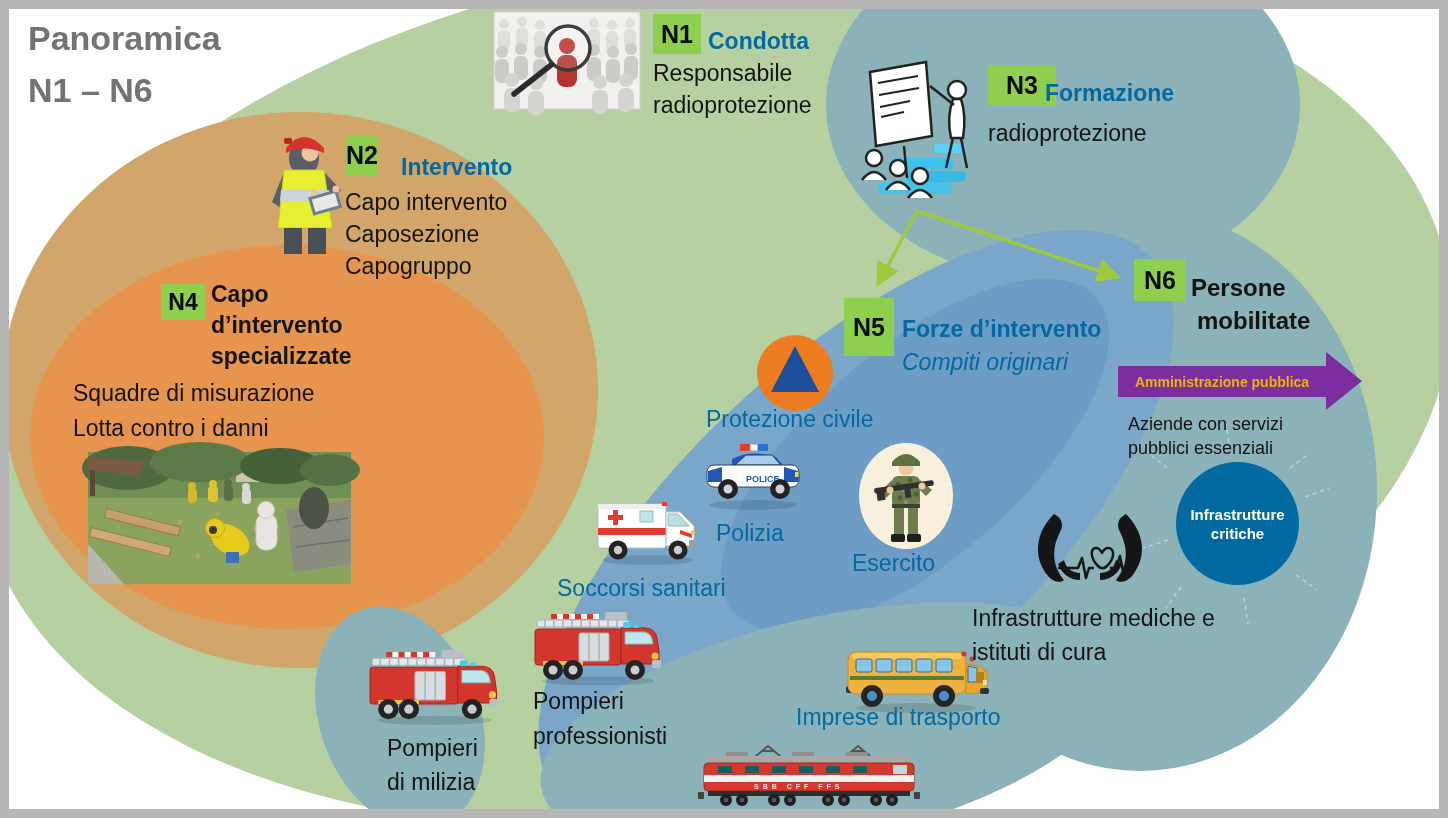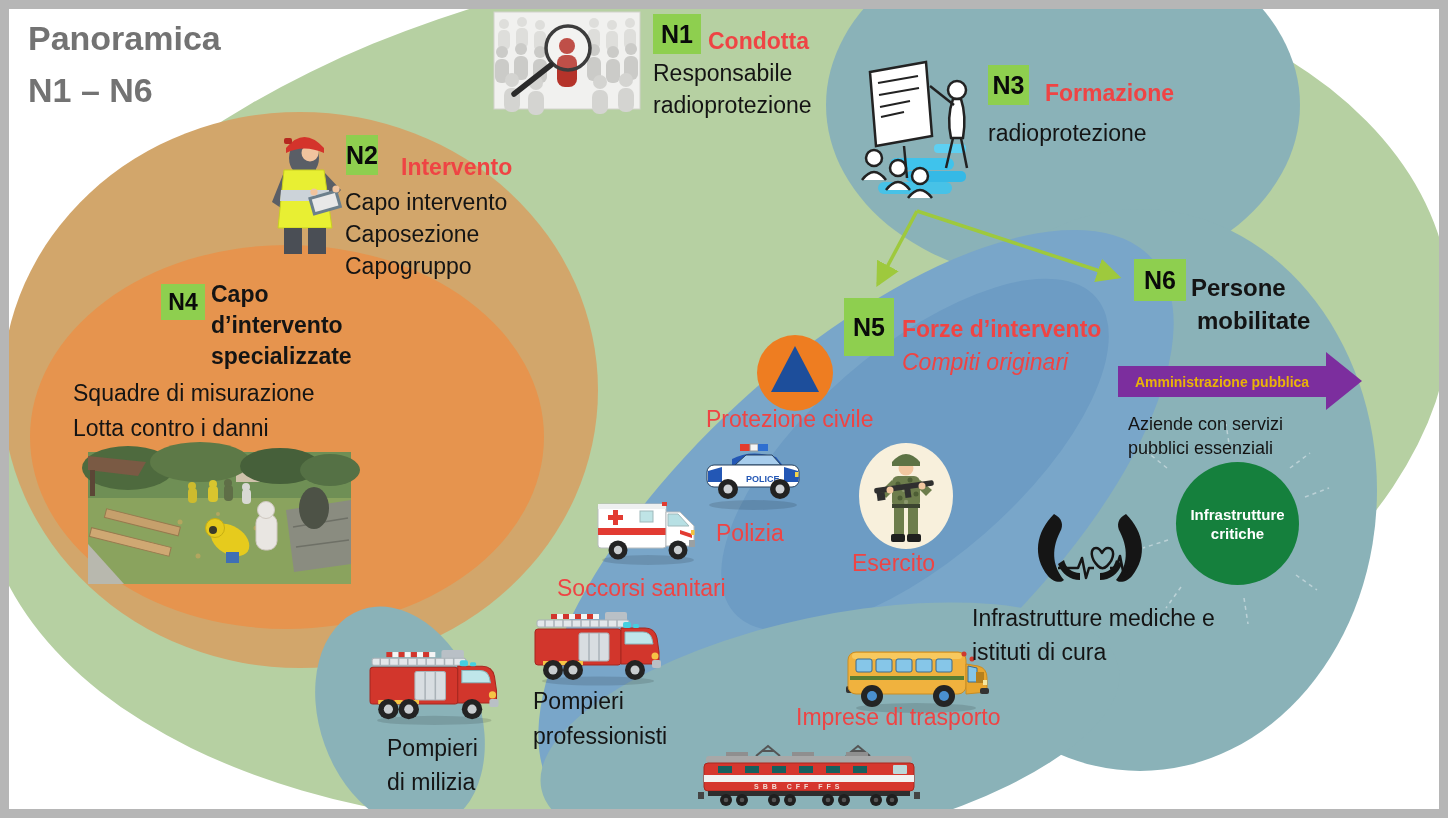--- a/index.html
+++ b/index.html
@@ -1,41 +1,41 @@
 <!DOCTYPE html>
 <html><head>
 <meta charset="utf-8">
 <style>
   html,body{margin:0;padding:0;background:#d9d9d9;}
   .stage{position:relative;width:1448px;height:818px;background:#ffffff;overflow:hidden;
          font-family:"Liberation Sans",sans-serif;}
   .frame{position:absolute;inset:0;border:9px solid #b6b6b6;z-index:50;pointer-events:none;}
   svg.bg{position:absolute;left:0;top:0;z-index:1;}
-  .lbl{position:absolute;font-size:23px;line-height:1.05;color:#ef4444;white-space:nowrap;z-index:10;}
+  .lbl{position:absolute;font-size:23px;line-height:1.05;color:#0369a1;white-space:nowrap;z-index:10;}
   .b{font-weight:bold;}
   .i{font-style:italic;}
   .stack{position:absolute;color:#141414;z-index:10;}
   .stack div{white-space:nowrap;}
   .title{font-size:34px;font-weight:bold;line-height:52px;color:#737373;}
   .sub32 div{font-size:23px;line-height:32px;}
   .sub34 div{font-size:23px;line-height:34px;}
   .sub35 div{font-size:23px;line-height:35px;}
   .h31 div{font-size:23px;line-height:31px;font-weight:bold;}
   .h33 div{font-size:24px;line-height:33px;font-weight:bold;}
   .small24 div{font-size:18px;line-height:24px;}
   .nbox{position:absolute;background:#8ecf4f;color:#0a0a0a;display:flex;align-items:center;
         justify-content:center;font-weight:bold;font-size:25px;z-index:10;}
   .arrow-body{position:absolute;left:1118px;top:366px;width:208px;height:31px;background:#7c2e9e;
         color:#eab308;font-size:14px;font-weight:bold;display:flex;align-items:center;
         justify-content:center;white-space:nowrap;z-index:10;}
   .arrow-head{position:absolute;left:1326px;top:352px;width:0;height:0;z-index:10;
         border-top:29px solid transparent;border-bottom:29px solid transparent;
         border-left:36px solid #7c2e9e;}
   .crit-circle{position:absolute;left:1176px;top:462px;width:123px;height:123px;border-radius:50%;
-        background:#15803d;display:flex;flex-direction:column;align-items:center;justify-content:center;
+        background:#0369a1;display:flex;flex-direction:column;align-items:center;justify-content:center;
         z-index:10;}
   .crit-circle div{color:#fff;font-weight:bold;font-size:15px;line-height:19px;white-space:nowrap;}
 </style>
 </head>
 <body>
 
 <div class="stage">
 
   <svg class="bg" width="1448" height="818" viewBox="0 0 1448 818">
     <defs>
@@ -509,21 +509,21 @@
   </div>
 
   <div class="nbox" style="left:346px;top:135px;width:32px;height:40px;">N2</div>
   <div class="lbl b" style="left:401px;top:155px;">Intervento</div>
   <div class="stack sub32" style="left:345px;top:186px;">
     <div>Capo intervento</div>
     <div>Caposezione</div>
     <div>Capogruppo</div>
   </div>
 
-  <div class="nbox" style="left:988px;top:65px;width:41px;height:40px;">N3</div>
+  <div class="nbox" style="left:988px;top:65px;width:68px;height:40px;">N3</div>
   <div class="lbl b" style="left:1045px;top:81px;">Formazione</div>
   <div class="stack sub32" style="left:988px;top:117px;">
     <div>radioprotezione</div>
   </div>
 
   <div class="nbox" style="left:161px;top:284px;width:44px;height:36px;font-size:23px;">N4</div>
   <div class="stack h31" style="left:211px;top:279px;">
     <div>Capo</div>
     <div>d’intervento</div>
     <div>specializzate</div>

